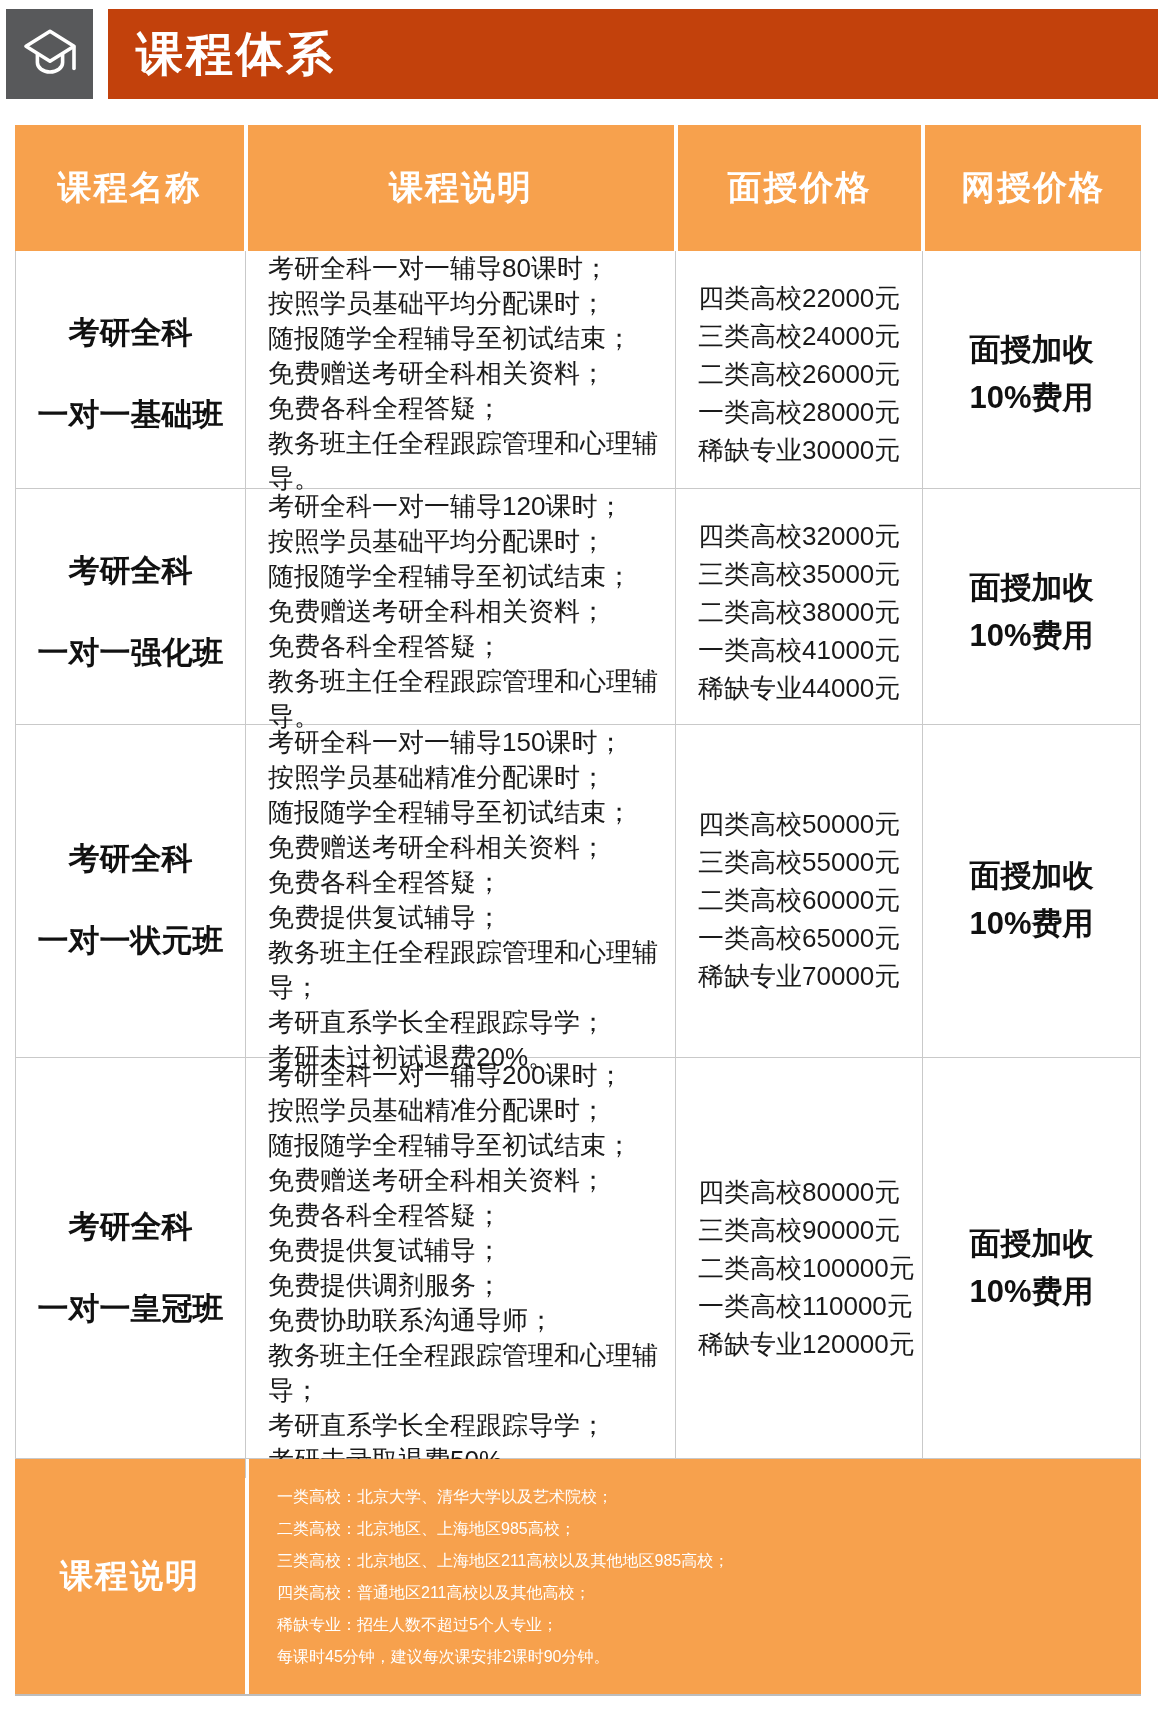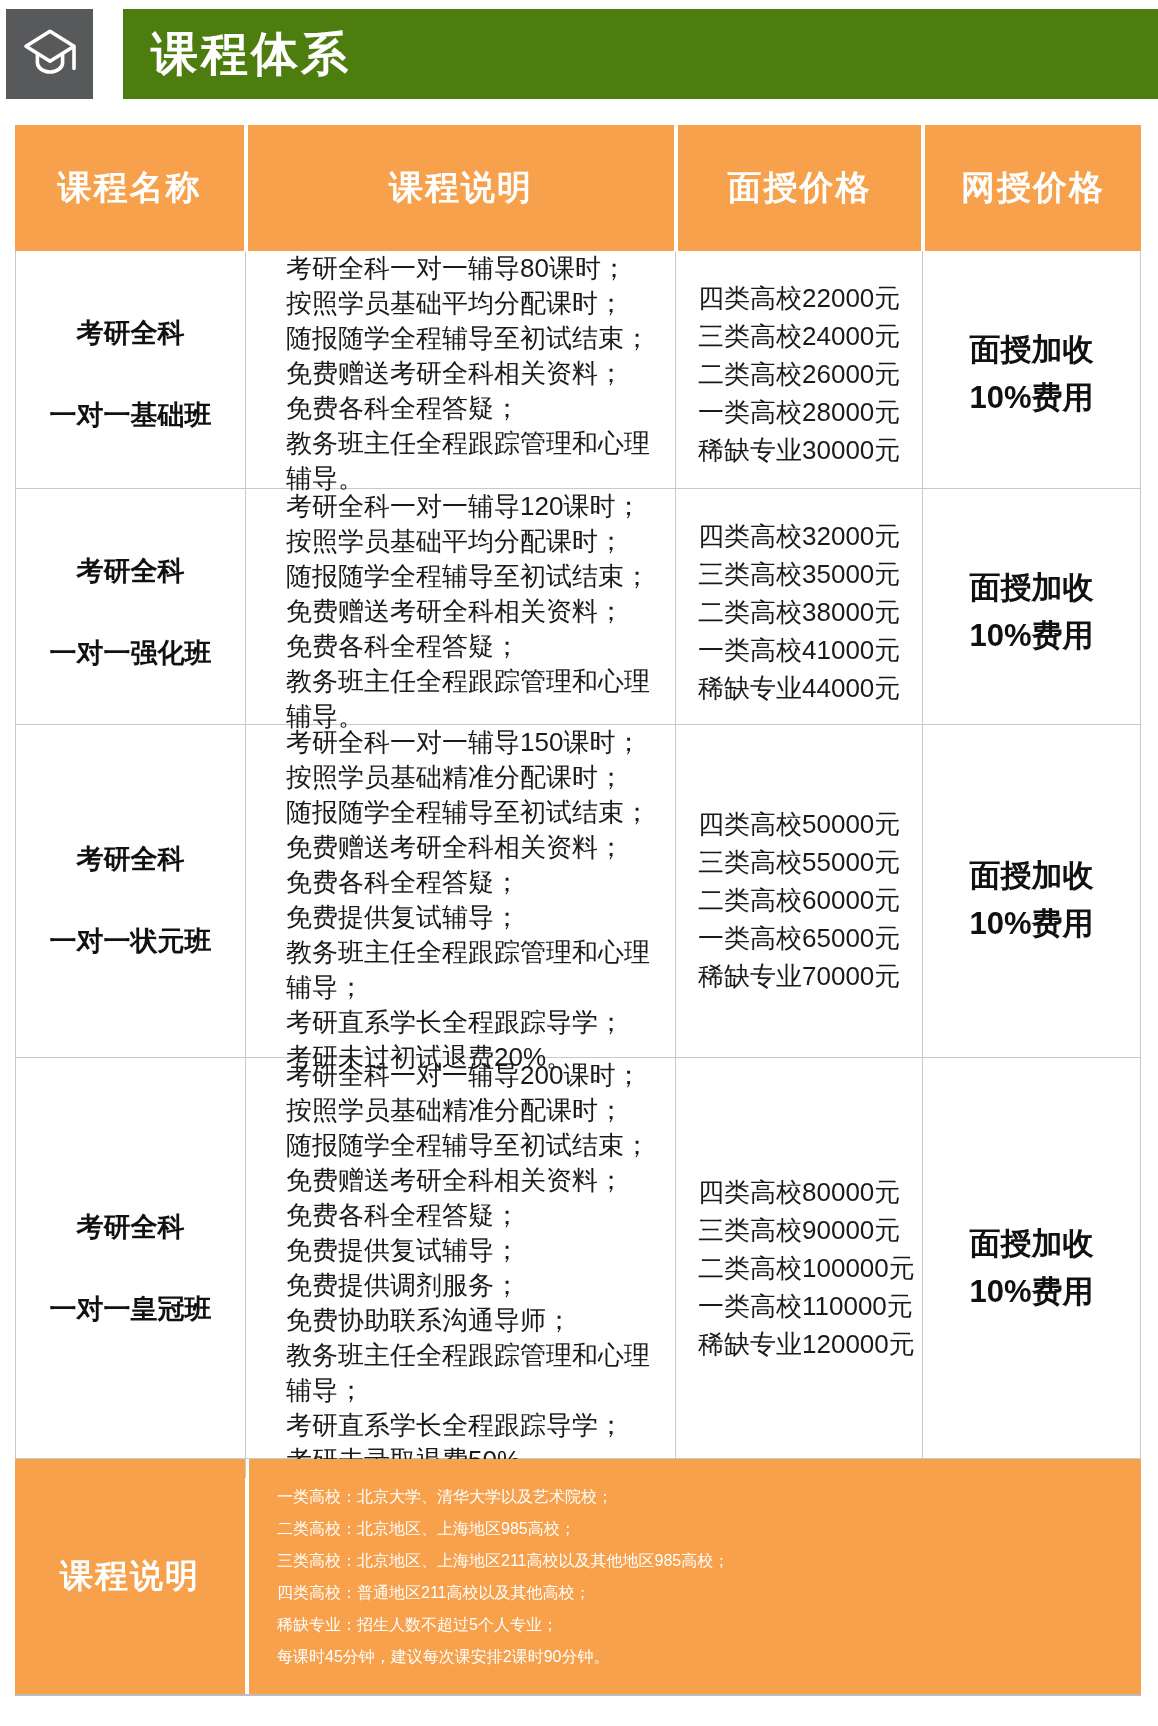--- a/index.html
+++ b/index.html
@@ -12,21 +12,21 @@
     overflow:hidden;
   }
 
   
   .topbar { display:flex; margin:9px 0 0 6px; height:90px; }
   .icon-box {
     width:87px; height:90px; background:#58595B; flex:none;
     display:flex; align-items:center; justify-content:center;
   }
   .title-bar {
-    flex:1; margin-left:30px; background:#4d7c0f;
+    flex:1; margin-left:15px; background:#c2410c;
     display:flex; align-items:center; padding-left:28px;
   }
   .title-bar span {
     color:#ffffff; font-size:47px; font-weight:bold; letter-spacing:3px;
   }
 
   
   .tablewrap { margin:26px 16px 0 15px; width:1126px; }
 
   .thead {
@@ -42,24 +42,24 @@
   .trow {
     display:grid; grid-template-columns:230px 430px 247px 219px;
     border-bottom:1px solid #C9C9C9;
   }
   .trow > .td { border-left:1px solid #C9C9C9; display:flex; flex-direction:column; justify-content:center; }
   .trow > .td:last-child { border-right:1px solid #C9C9C9; }
   .r1 { height:238px; } .r2 { height:236px; } .r3 { height:333px; } .r4 { height:401px; }
 
   .name {
     align-items:center; text-align:center;
-    font-weight:bold; font-size:27px; color:#111111;
+    font-weight:bold; font-size:31px; color:#111111;
     white-space:pre-line; line-height:82px;
   }
-  .desc { padding-left:40px; padding-right:8px; }
+  .desc { padding-left:22px; padding-right:8px; }
   .desc div { font-size:26px; line-height:35px; color:#1a1a1a; }
   .price { padding-left:22px; }
   .price div { font-size:26px; line-height:38px; color:#1a1a1a; }
   .offline {
     align-items:center; 
     font-weight:bold; font-size:31px; color:#111111;
     white-space:pre-line; line-height:48px;
   }
 
   .tfoot {

